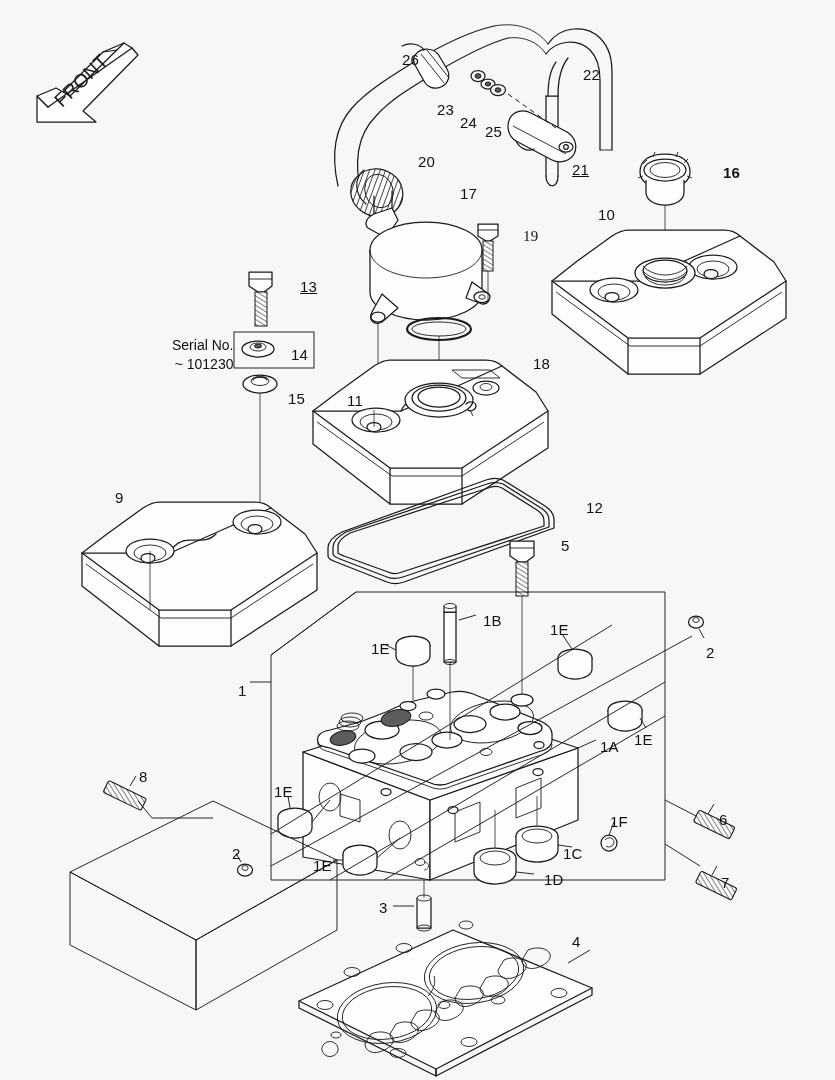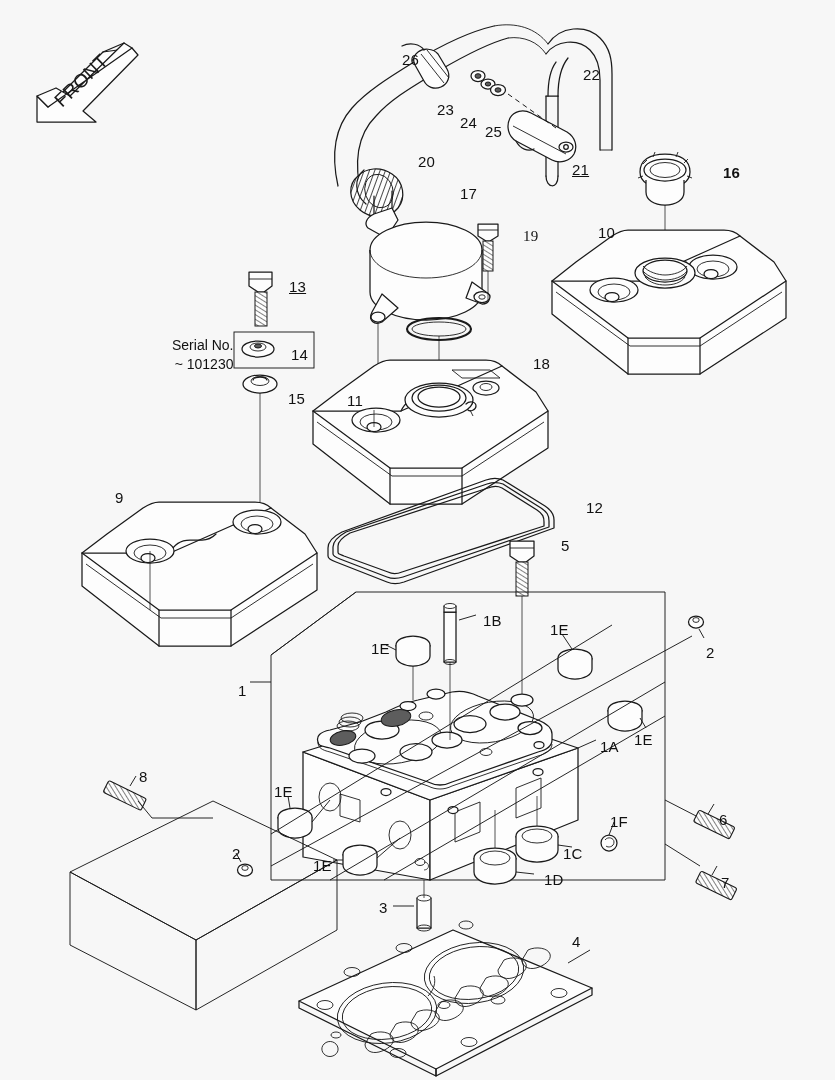--- a/index.html
+++ b/index.html
@@ -477,24 +477,24 @@
       <div class="lbl" style="left: 610px; top: 813px;">1F</div>
       <div class="lbl" style="left: 706px; top: 644px;">2</div>
       <div class="lbl" style="left: 232px; top: 845px;">2</div>
       <div class="lbl" style="left: 379px; top: 899px;">3</div>
       <div class="lbl" style="left: 572px; top: 933px;">4</div>
       <div class="lbl" style="left: 561px; top: 537px;">5</div>
       <div class="lbl" style="left: 719px; top: 811px;">6</div>
       <div class="lbl" style="left: 721px; top: 874px;">7</div>
       <div class="lbl" style="left: 139px; top: 768px;">8</div>
       <div class="lbl" style="left: 115px; top: 489px;">9</div>
-      <div class="lbl" style="left: 598px; top: 224px;">10</div>
+      <div class="lbl" style="left: 598px; top: 206px;">10</div>
       <div class="lbl" style="left: 347px; top: 392px;">11</div>
       <div class="lbl" style="left: 586px; top: 499px; text-align: center;">12</div>
-      <div class="lbl" style="left: 289px; top: 278px; text-decoration: underline;">13</div>
+      <div class="lbl" style="left: 300px; top: 278px; text-decoration: underline;">13</div>
       <div class="lbl" style="left: 291px; top: 346px;">14</div>
       <div class="lbl" style="left: 288px; top: 390px;">15</div>
       <div class="lbl" style="left: 723px; top: 164px; font-weight: bold;">16</div>
       <div class="lbl" style="left: 460px; top: 185px;">17</div>
       <div class="lbl" style="left: 533px; top: 311px; margin-top: 44px;">18</div>
       <div class="lbl" style="left: 523px; top: 228px; font-family: Liberation Serif, serif;">19</div>
       <div class="lbl" style="left: 418px; top: 153px;">20</div>
       <div class="lbl" style="left: 572px; top: 161px; text-decoration: underline;">21</div>
       <div class="lbl" style="left: 583px; top: 66px;">22</div>
       <div class="lbl" style="left: 437px; top: 101px;">23</div>

